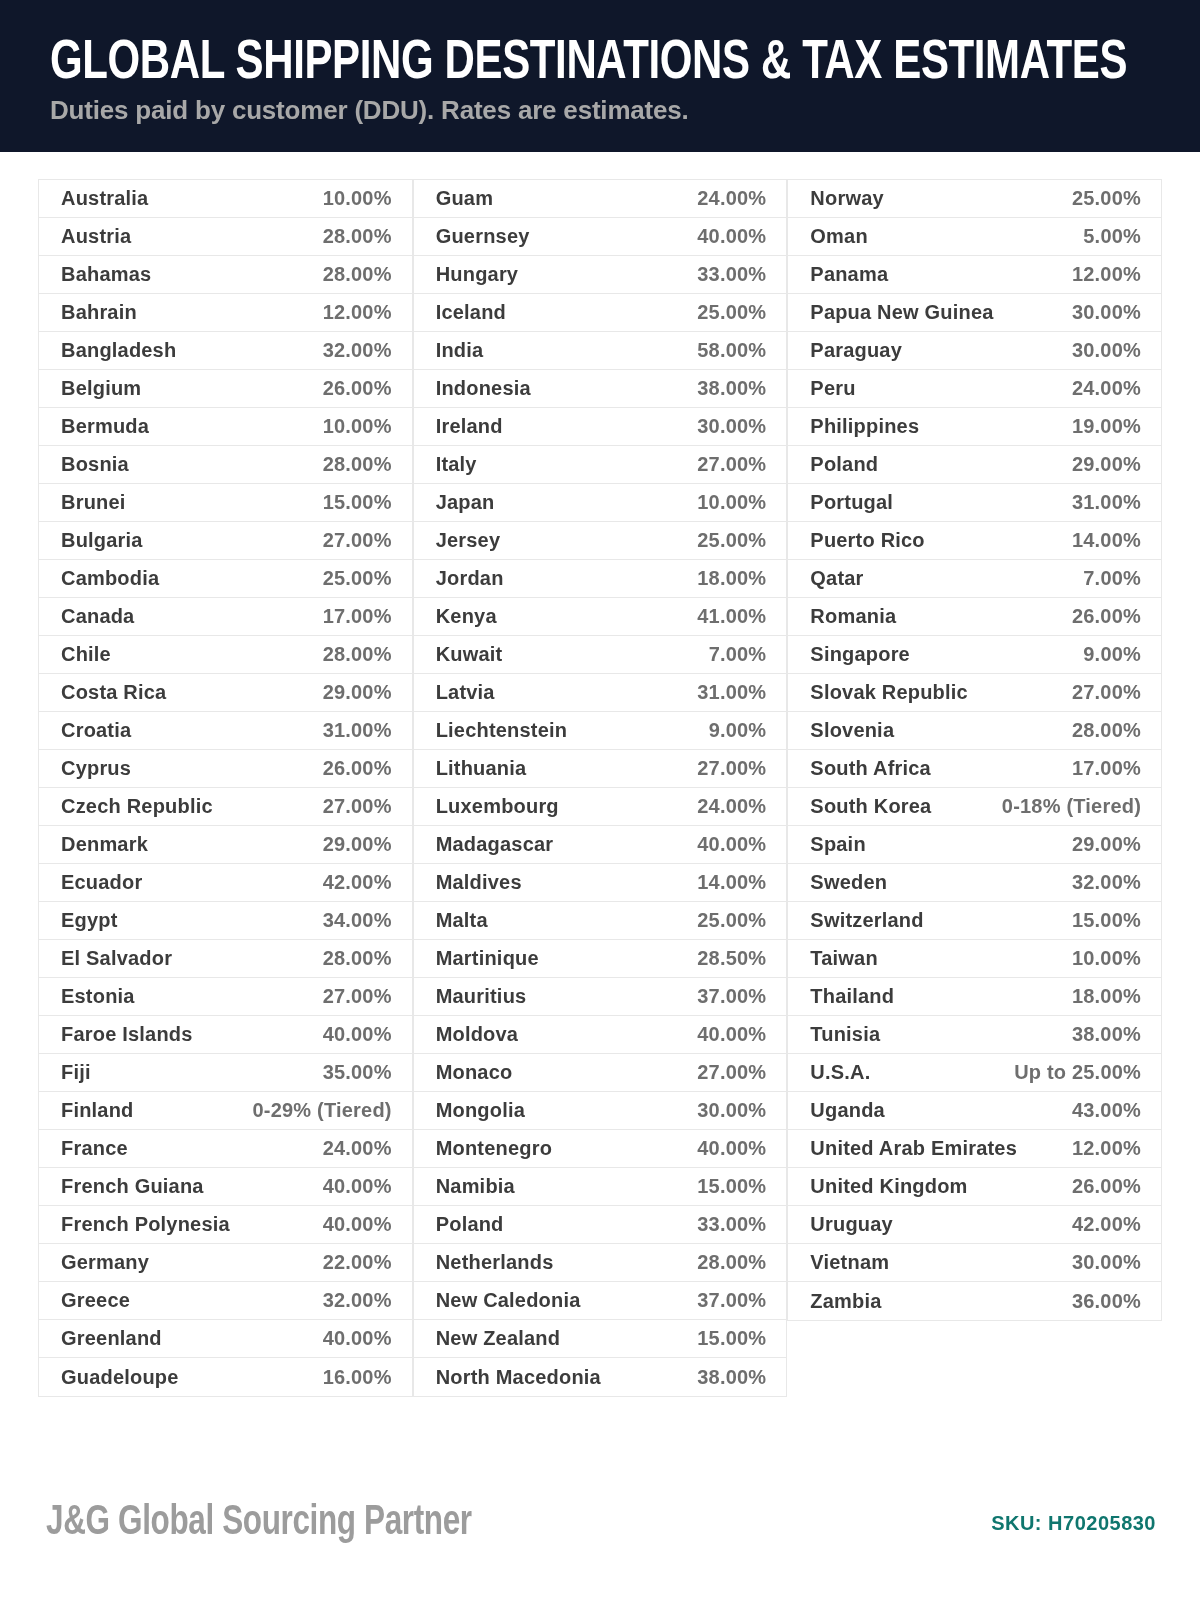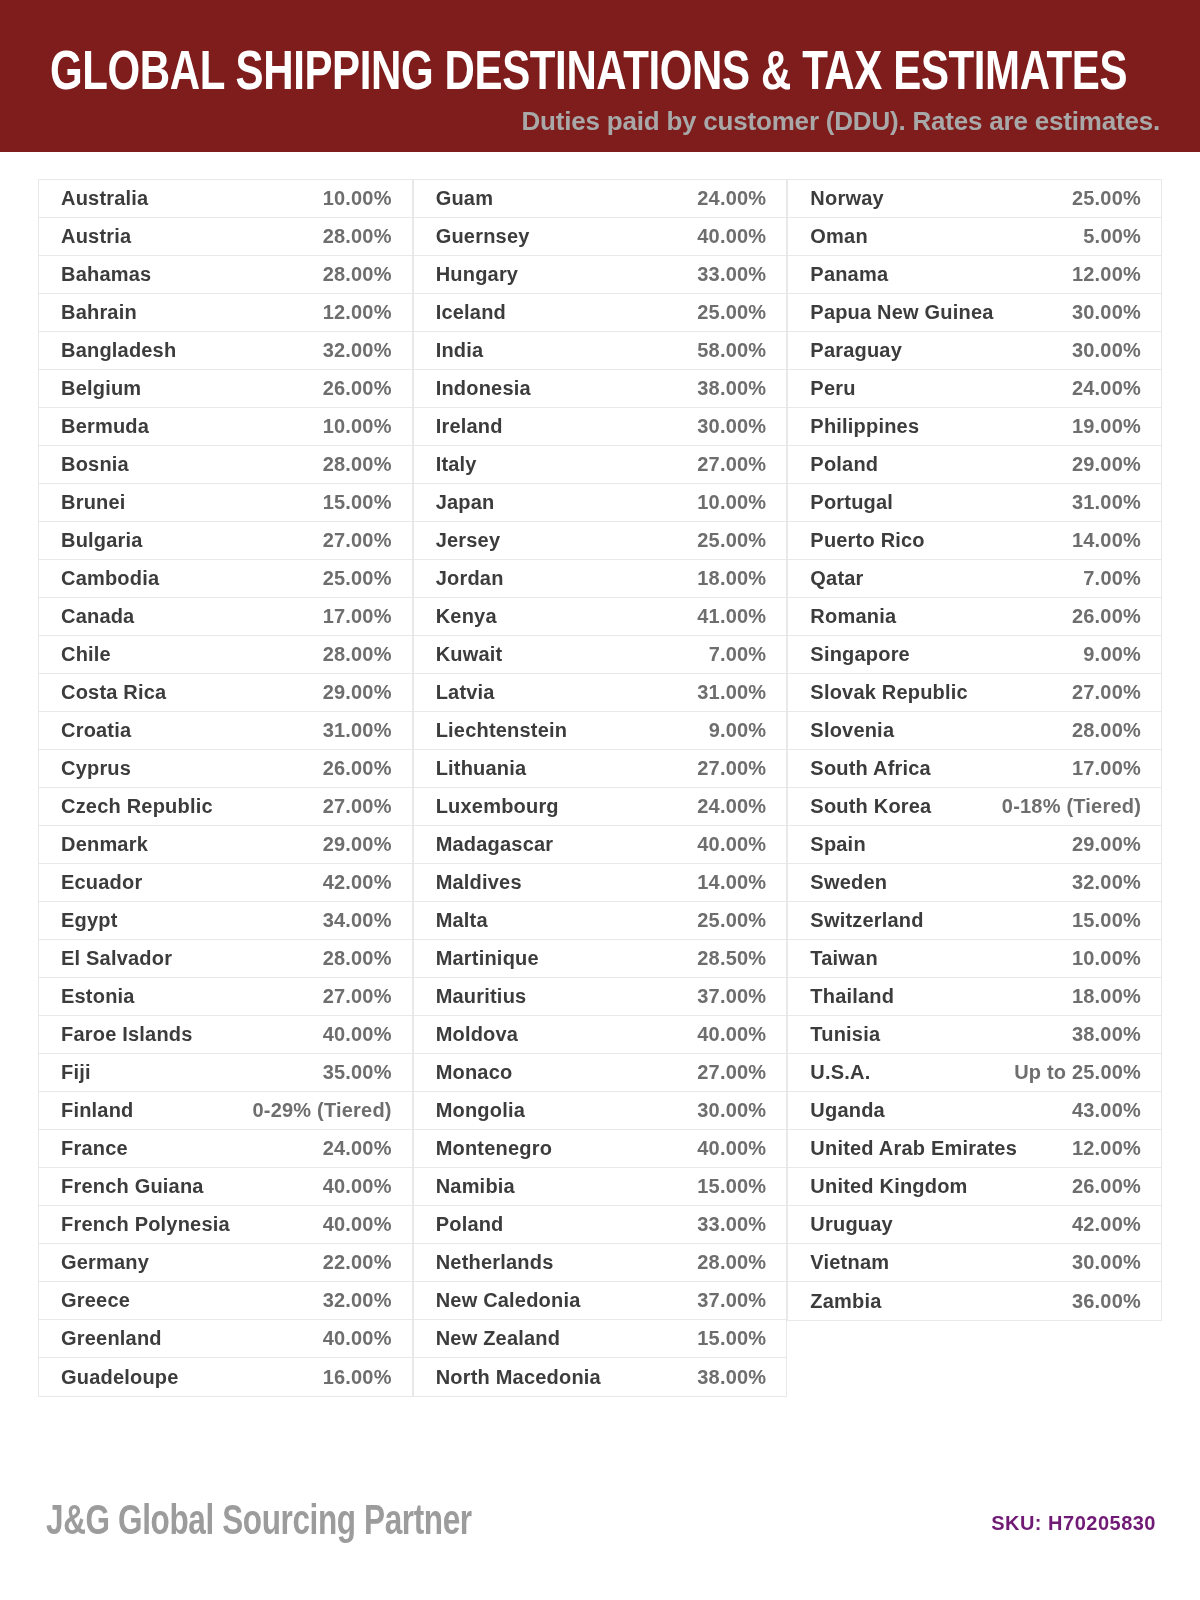--- a/index.html
+++ b/index.html
@@ -13,23 +13,22 @@
     width: 1200px;
     height: 1600px;
     background: #ffffff;
     overflow: hidden;
   }
   
   .header {
     box-sizing: border-box;
     width: 1200px;
     height: 152px;
-    background: #7f1d1d;
-    padding: 40px 40px 0 50px;
-    text-align: right;
+    background: #0f172a;
+    padding: 29px 40px 0 50px;
   }
   .header .title {
     color: #ffffff;
     font-size: 56px;
     font-weight: 700;
     line-height: 60px;
     letter-spacing: -0.5px;
     white-space: nowrap;
     transform: scaleX(0.75);
     transform-origin: left center;
@@ -93,21 +92,21 @@
     color: #9c9c9c;
     font-size: 42px;
     font-weight: 700;
     line-height: 46px;
     letter-spacing: -0.5px;
     white-space: nowrap;
     transform: scaleX(0.75);
     transform-origin: left bottom;
   }
   .footer .sku {
-    color: #701a75;
+    color: #0f766e;
     font-size: 20px;
     font-weight: 700;
     letter-spacing: 0.5px;
     white-space: nowrap;
     margin-bottom: 8px;
   }
 </style>
 </head>
 <body>
 

